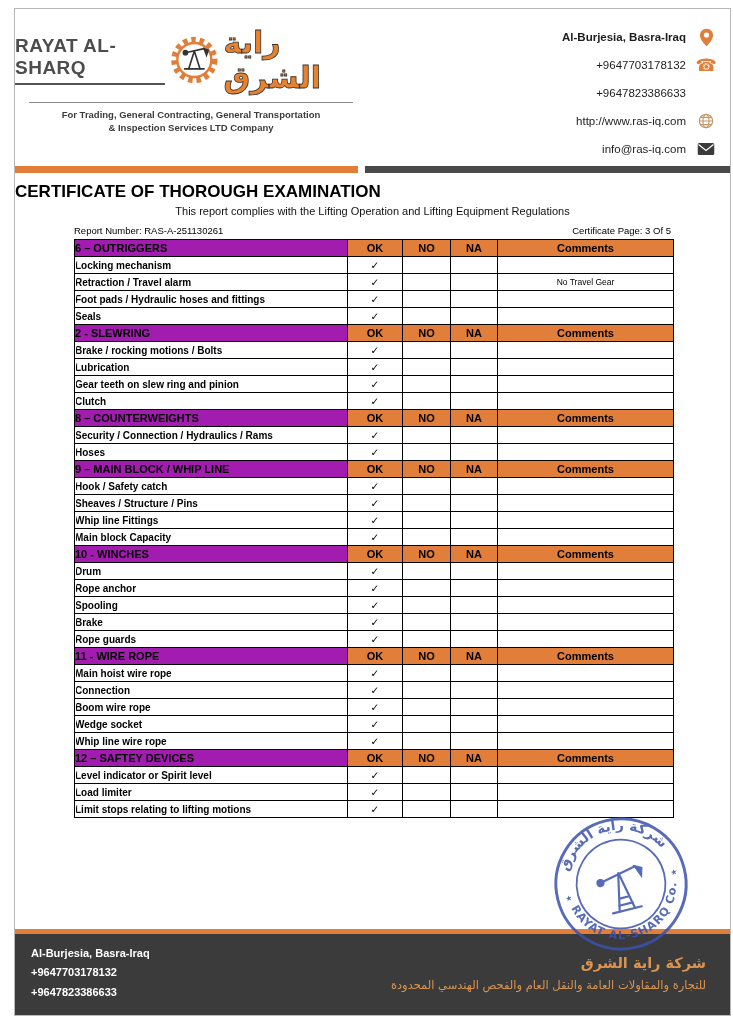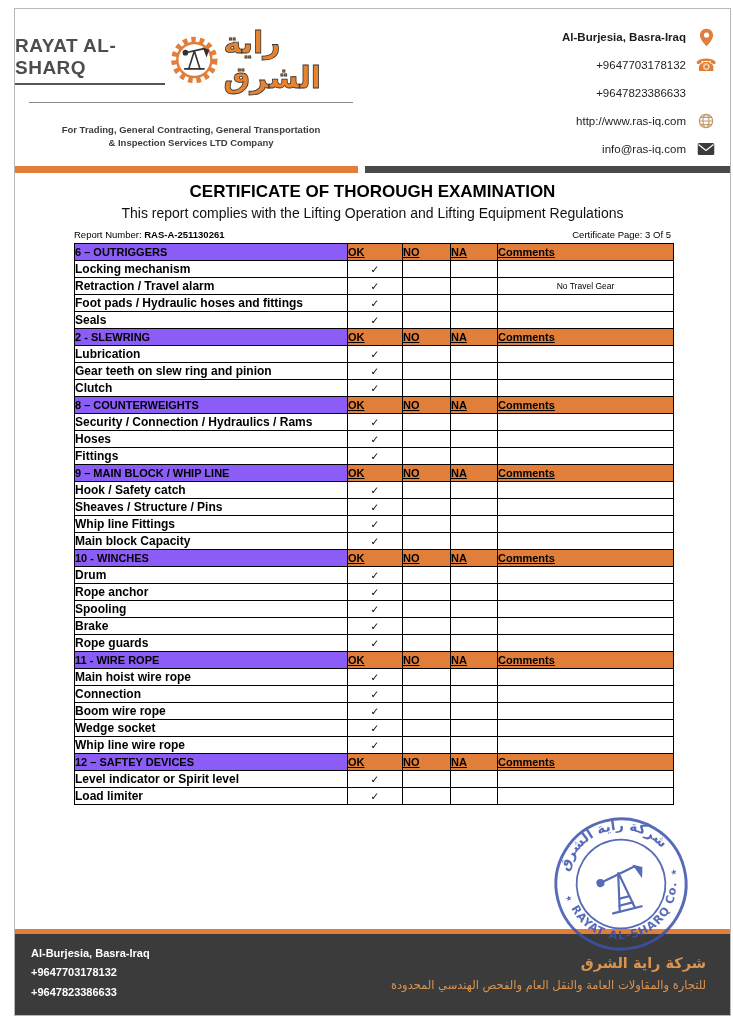--- a/index.html
+++ b/index.html
@@ -9,48 +9,48 @@
            border:1px solid #b8b8b8; background:#fff; display:flex; flex-direction:column; overflow:hidden; }
 
   
   .top { display:flex; padding-top:10px; }
   .logo-block { width:352px; display:flex; flex-direction:column; align-items:center; }
   .logo-row { display:flex; align-items:center; gap:5px; margin-top:6px; }
   .logo-en { font-size:19px; font-weight:bold; color:#4d4d4d; letter-spacing:.5px;
              border-bottom:2px solid #555; padding-bottom:4px; }
   .logo-ar { font-family:"DejaVu Sans", sans-serif; font-size:30px; font-weight:bold;
              color:#E8822F; -webkit-text-stroke:0.8px #333; }
-  .tagline { border-top:1.5px solid #8a8a8a; margin-top:7px; padding-top:20px; width:92%;
+  .tagline { border-top:1.5px solid #8a8a8a; margin-top:7px; padding-top:5px; width:92%;
              text-align:center; font-size:9.5px; font-weight:bold; color:#3c3c3c; line-height:1.4; }
   .contacts { flex:1; display:flex; flex-direction:column; align-items:flex-end;
               padding:4px 14px 0 0; }
   .contact-row { display:flex; align-items:center; justify-content:flex-end; height:28px;
                  gap:10px; font-size:11.5px; color:#1d1d1d; }
   .contact-row.bold { font-weight:bold; }
   .c-icon { width:20px; display:flex; justify-content:center; align-items:center; }
   .glyph { font-family:"DejaVu Sans", sans-serif; font-size:17px; color:#E07E3A; line-height:1; }
 
   
   .divider { display:flex; height:7px; margin-top:3px; }
   .div-orange { width:48%; background:#E07E3A; }
   .div-gap { width:7px; background:#fff; }
   .div-dark { flex:1; background:#4a4a4a; }
 
   
-  .title { text-align:center; font-size:17px; font-weight:bold; color:#000; margin-top:9px; }
-  .subtitle { text-align:center; font-size:14px; color:#111; margin-top:3px; }
+  .title { text-align:left; font-size:17px; font-weight:bold; color:#000; margin-top:9px; }
+  .subtitle { text-align:center; font-size:11px; color:#111; margin-top:3px; }
   .report-line { display:flex; justify-content:space-between; margin:8px 59px 2px; font-size:9.5px; color:#000; }
-  .report-line b { font-weight:bold; }
+  .report-line b { font-weight:normal; }
 
   
   table.checklist { margin:1px 59px 0; border-collapse:collapse; table-layout:fixed; width:599px; }
   .checklist td { border:1px solid #000; height:17px; padding:0; vertical-align:middle; overflow:hidden; white-space:nowrap; }
-  .sec-title { background:#8b5cf6; font-weight:bold; font-size:11px; padding-left:7px; }
-  .sec-col   { background:#E07E3A; font-weight:bold; font-size:11px; text-align:left;text-decoration:underline; }
-  .item-cell { font-weight:bold; font-size:12px; padding-left:5px; }
+  .sec-title { background:#a21caf; font-weight:bold; font-size:11px; padding-left:7px; }
+  .sec-col   { background:#E07E3A; font-weight:bold; font-size:11px; text-align:center; }
+  .item-cell { font-weight:bold; font-size:10px; padding-left:5px;border-radius:7px; }
   .mark-cell { text-align:center; font-size:10.5px; font-family:"DejaVu Sans", sans-serif; }
   .comment-cell { text-align:center; font-size:8.5px; }
   col.c-item{width:273px;} col.c-ok{width:55px;} col.c-no{width:48px;} col.c-na{width:47px;} col.c-com{width:176px;}
 
   
   .stamp { position:absolute; top:806px; right:40px; width:138px; height:138px;
            opacity:.85; transform:rotate(-14deg); }
 
   
   footer { margin-top:auto; background:#3B3B3B; border-top:5px solid #E07E3A;
@@ -194,20 +194,27 @@
           <td class="comment-cell"></td>
         </tr>
         <tr class="section-row">
           <td class="sec-title">2 - SLEWRING</td>
           <td class="sec-col">OK</td>
           <td class="sec-col">NO</td>
           <td class="sec-col">NA</td>
           <td class="sec-col">Comments</td>
         </tr>
         <tr class="item-row">
+          <td class="item-cell">Brake / rocking motions / Bolts</td>
+          <td class="mark-cell">✓</td>
+          <td class="mark-cell"></td>
+          <td class="mark-cell"></td>
+          <td class="comment-cell"></td>
+        </tr>
+        <tr class="item-row">
           <td class="item-cell">Lubrication</td>
           <td class="mark-cell">✓</td>
           <td class="mark-cell"></td>
           <td class="mark-cell"></td>
           <td class="comment-cell"></td>
         </tr>
         <tr class="item-row">
           <td class="item-cell">Gear teeth on slew ring and pinion</td>
           <td class="mark-cell">✓</td>
           <td class="mark-cell"></td>
@@ -235,27 +242,20 @@
           <td class="mark-cell"></td>
           <td class="comment-cell"></td>
         </tr>
         <tr class="item-row">
           <td class="item-cell">Hoses</td>
           <td class="mark-cell">✓</td>
           <td class="mark-cell"></td>
           <td class="mark-cell"></td>
           <td class="comment-cell"></td>
         </tr>
-        <tr class="item-row">
-          <td class="item-cell">Fittings</td>
-          <td class="mark-cell">✓</td>
-          <td class="mark-cell"></td>
-          <td class="mark-cell"></td>
-          <td class="comment-cell"></td>
-        </tr>
         <tr class="section-row">
           <td class="sec-title">9 – MAIN BLOCK / WHIP LINE</td>
           <td class="sec-col">OK</td>
           <td class="sec-col">NO</td>
           <td class="sec-col">NA</td>
           <td class="sec-col">Comments</td>
         </tr>
         <tr class="item-row">
           <td class="item-cell">Hook /  Safety catch</td>
           <td class="mark-cell">✓</td>
@@ -377,20 +377,27 @@
         </tr>
         <tr class="item-row">
           <td class="item-cell">Level indicator or Spirit level</td>
           <td class="mark-cell">✓</td>
           <td class="mark-cell"></td>
           <td class="mark-cell"></td>
           <td class="comment-cell"></td>
         </tr>
         <tr class="item-row">
           <td class="item-cell">Load limiter</td>
+          <td class="mark-cell">✓</td>
+          <td class="mark-cell"></td>
+          <td class="mark-cell"></td>
+          <td class="comment-cell"></td>
+        </tr>
+        <tr class="item-row">
+          <td class="item-cell">Limit stops relating to lifting motions</td>
           <td class="mark-cell">✓</td>
           <td class="mark-cell"></td>
           <td class="mark-cell"></td>
           <td class="comment-cell"></td>
         </tr>
       </tbody>
   </table>
 
   <div class="stamp">
     <svg width="138" height="138" viewBox="0 0 140 140">

